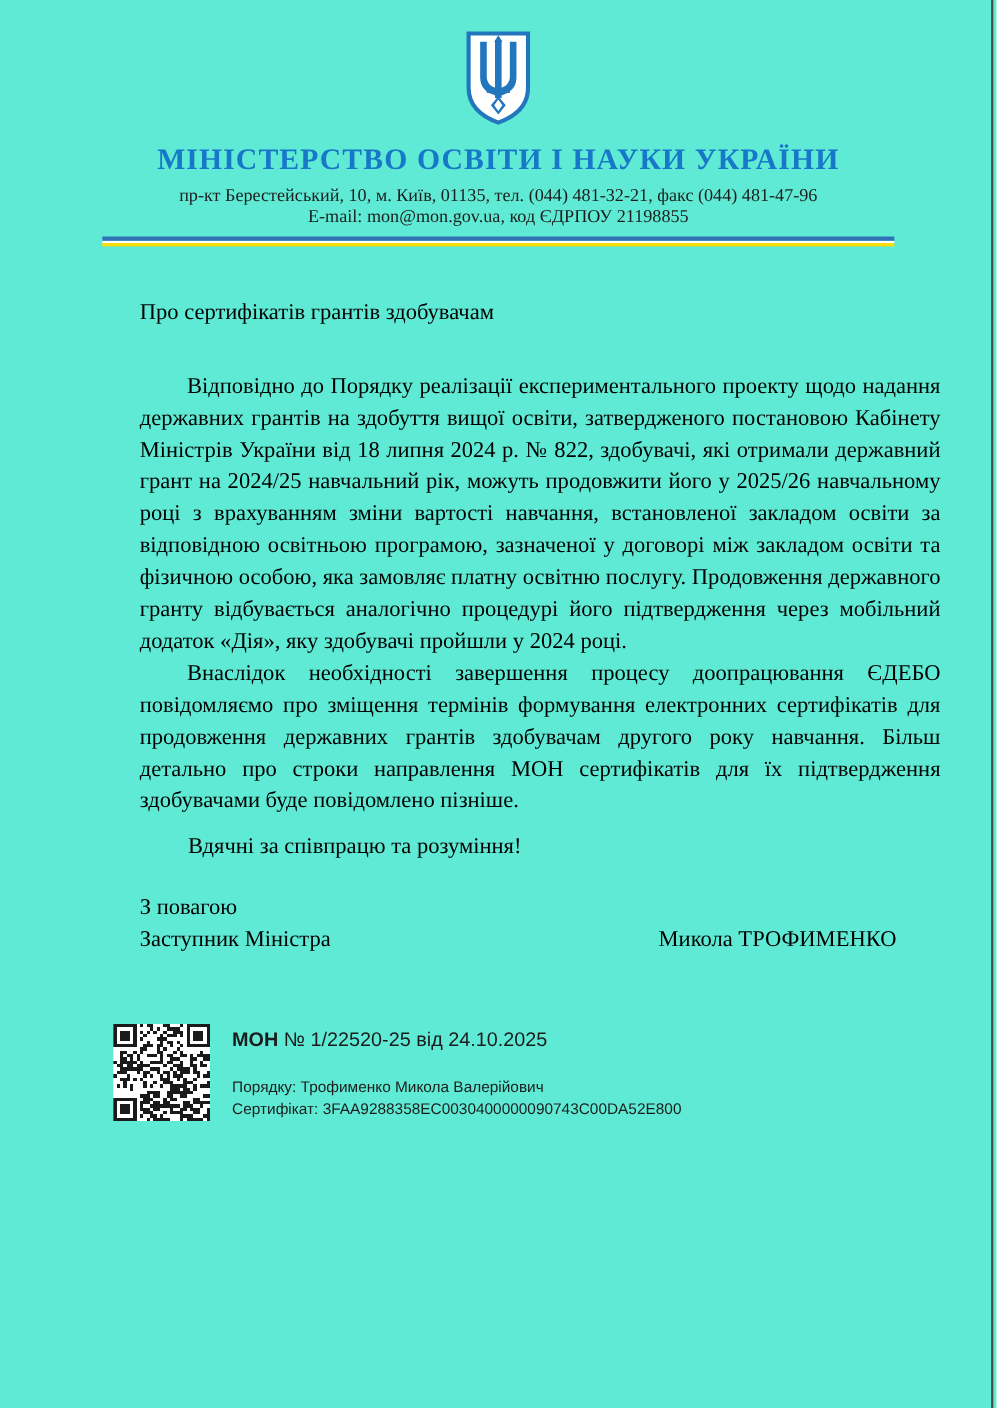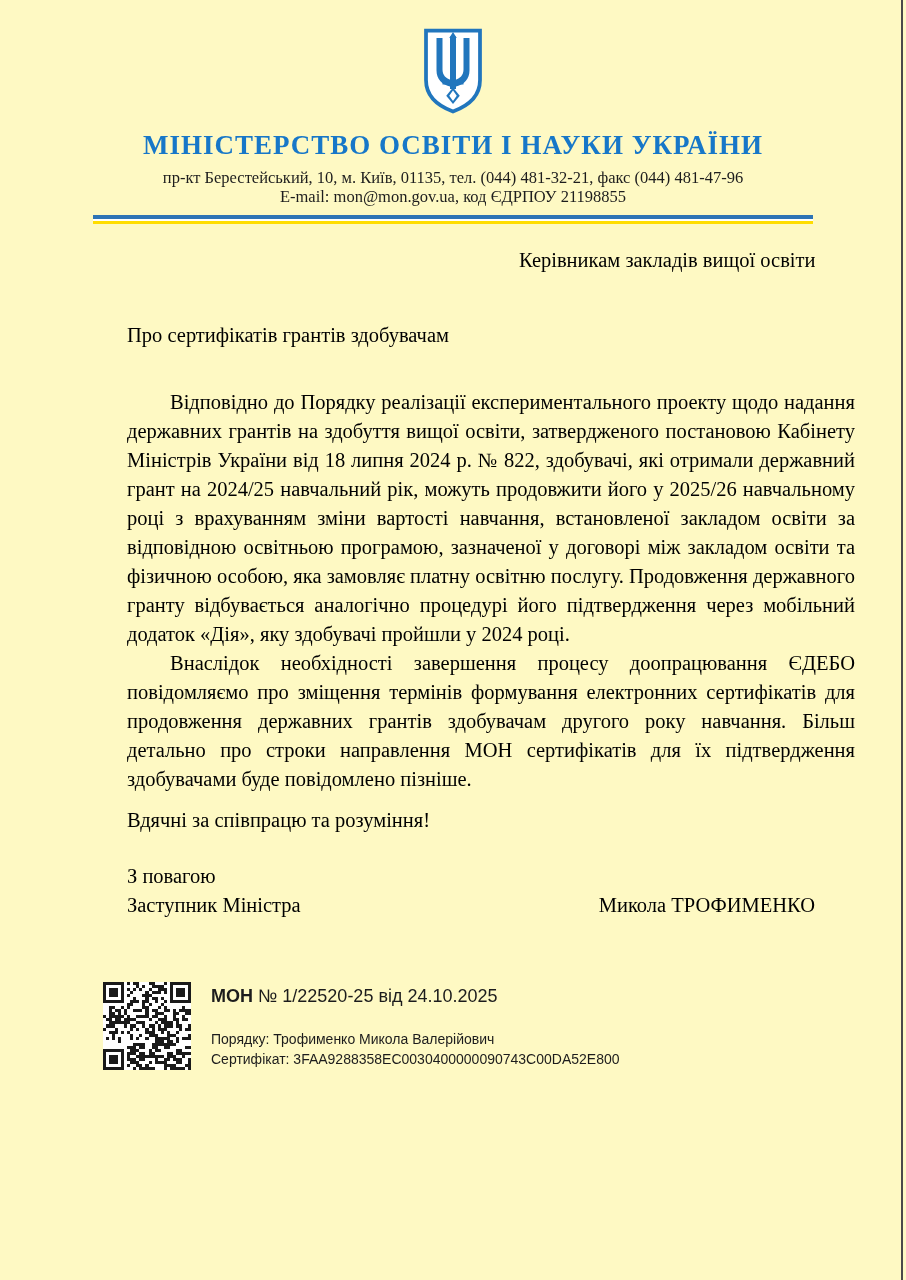--- a/index.html
+++ b/index.html
@@ -1,19 +1,19 @@
 <!DOCTYPE html>
 <html><head>
 <meta charset="utf-8">
 <style>
   html,body{margin:0;padding:0;background:#ffffff;}
   .page{
     position:relative;
     width:906px;height:1280px;
-    background:#fef9c3;
+    background:#5eead4;
     overflow:hidden;
     font-family:"Liberation Serif", serif;
     color:#000;
   }
   .page-edge{
     position:absolute;top:0;right:3px;width:2px;height:1280px;
     background:#4a4a4a;
   }
   
   .header{width:720px;margin:0 auto;padding-top:26px;text-align:center;}
@@ -35,21 +35,21 @@
     font-size:20.5px;line-height:29px;
   }
   .addressee{margin-top:22px;margin-left:392px;white-space:nowrap;}
   .subject{margin-top:46px;}
   .salutation{margin-top:54px;text-align:center;margin-right:70px;}
   .para{
     margin:0;text-align:justify;text-indent:43px;
     text-justify:inter-word;
   }
   .para.first{margin-top:38px;}
-  .thanks{margin-top:12px;}
+  .thanks{margin-top:12px;margin-left:44px;}
   .regards{margin-top:27px;}
   .sign-row{
     display:flex;justify-content:space-between;align-items:baseline;
   }
   .sign-name{padding-right:40px;}
   
   .stamp{
     margin-top:60px;margin-left:-24px;
     display:flex;align-items:flex-start;gap:20px;
     font-family:"Liberation Sans", sans-serif;
@@ -90,21 +90,20 @@
       <div>E-mail: mon@mon.gov.ua, код ЄДРПОУ 21198855</div>
     </div>
     <div class="separator">
       <div class="sep-blue"></div>
       <div class="sep-gap"></div>
       <div class="sep-yellow"></div>
     </div>
   </div>
 
   <div class="letter">
-    <div class="addressee">Керівникам закладів вищої освіти</div>
     <div class="subject">Про сертифікатів грантів здобувачам</div>
 
     <p class="para first">Відповідно до Порядку реалізації експериментального проекту щодо надання державних грантів на здобуття вищої освіти, затвердженого постановою Кабінету Міністрів України від 18 липня 2024 р. № 822, здобувачі, які отримали державний грант  на 2024/25 навчальний рік, можуть продовжити його у 2025/26 навчальному році з врахуванням зміни вартості навчання, встановленої закладом освіти за відповідною освітньою програмою, зазначеної у договорі між закладом освіти та фізичною особою, яка замовляє платну освітню послугу. Продовження державного гранту відбувається аналогічно процедурі його підтвердження через мобільний додаток «Дія», яку здобувачі пройшли у 2024 році.</p>
     <p class="para">Внаслідок необхідності завершення процесу доопрацювання ЄДЕБО повідомляємо про зміщення термінів формування електронних сертифікатів для продовження державних грантів здобувачам другого року навчання. Більш детально про строки направлення МОН сертифікатів для їх підтвердження здобувачами буде повідомлено пізніше.</p>
 
     <div class="thanks">Вдячні за співпрацю та розуміння!</div>
     <div class="regards">З повагою</div>
 
     <div class="sign-row">
       <span>Заступник Міністра</span>

